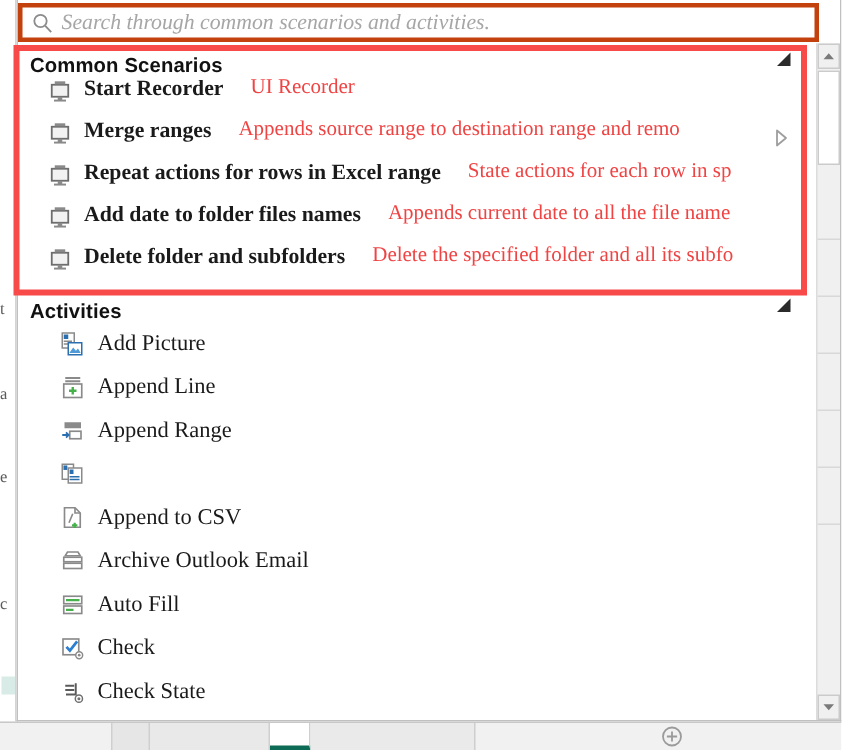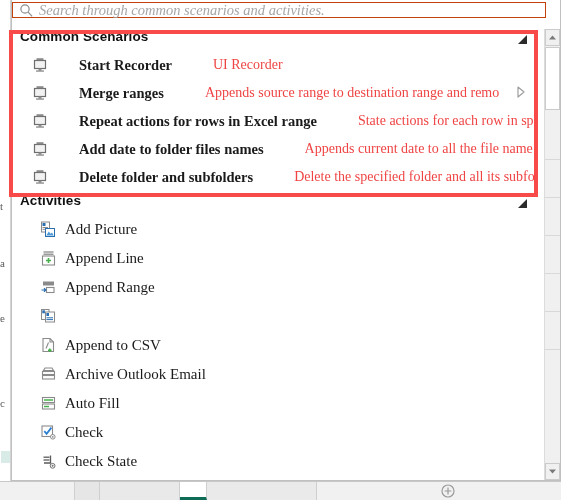--- a/index.html
+++ b/index.html
@@ -98,23 +98,23 @@
     box-sizing: border-box;
     overflow: hidden;
   }
 
   
   .searchbar {
     position: absolute;
     left: 0px;
     top: 2px;
     width: 534px;
-    height: 16px;
-    background: #ffffff;
-    border: 1px solid #c2410c;
+    height: 26px;
+    background: #ffffff;
+    border: 3px solid #c2410c;
     box-sizing: border-box;
     display: flex;
     align-items: center;
   }
   .search-icon {
     width: 26px;
     height: 24px;
     display: flex;
     align-items: center;
     justify-content: center;
@@ -142,21 +142,21 @@
     width: 533px;
     height: 451px;
     background: #ffffff;
     overflow: hidden;
   }
 
   .group-header {
     position: relative;
     height: 22px;
     display: flex;
-    align-items: flex-start;
+    align-items: flex-end;
     padding-left: 8px;
     background: #ffffff;
   }
   .group-header .g-title {
     font-size: 13.5px;
     font-weight: bold;
     color: #111111;
     letter-spacing: 0.1px;
   }
   .collapse-tri {
@@ -164,27 +164,25 @@
     right: 18px;
     top: 6px;
     width: 0; height: 0;
     border-left: 9px solid transparent;
     border-bottom: 9px solid #2b2b2b;
   }
 
   .row {
     height: 28px;
     display: flex;
-    align-items: center;
     padding-left: 18px;
     position: relative;
     background: #ffffff;
     white-space: nowrap;
     overflow: hidden;
-    gap: 23px;
   }
   .row .r-icon {
     width: 20px;
     height: 20px;
     flex: 0 0 auto;
     margin-right: 6px;
     display: flex;
     align-items: center;
     justify-content: center;
   }

